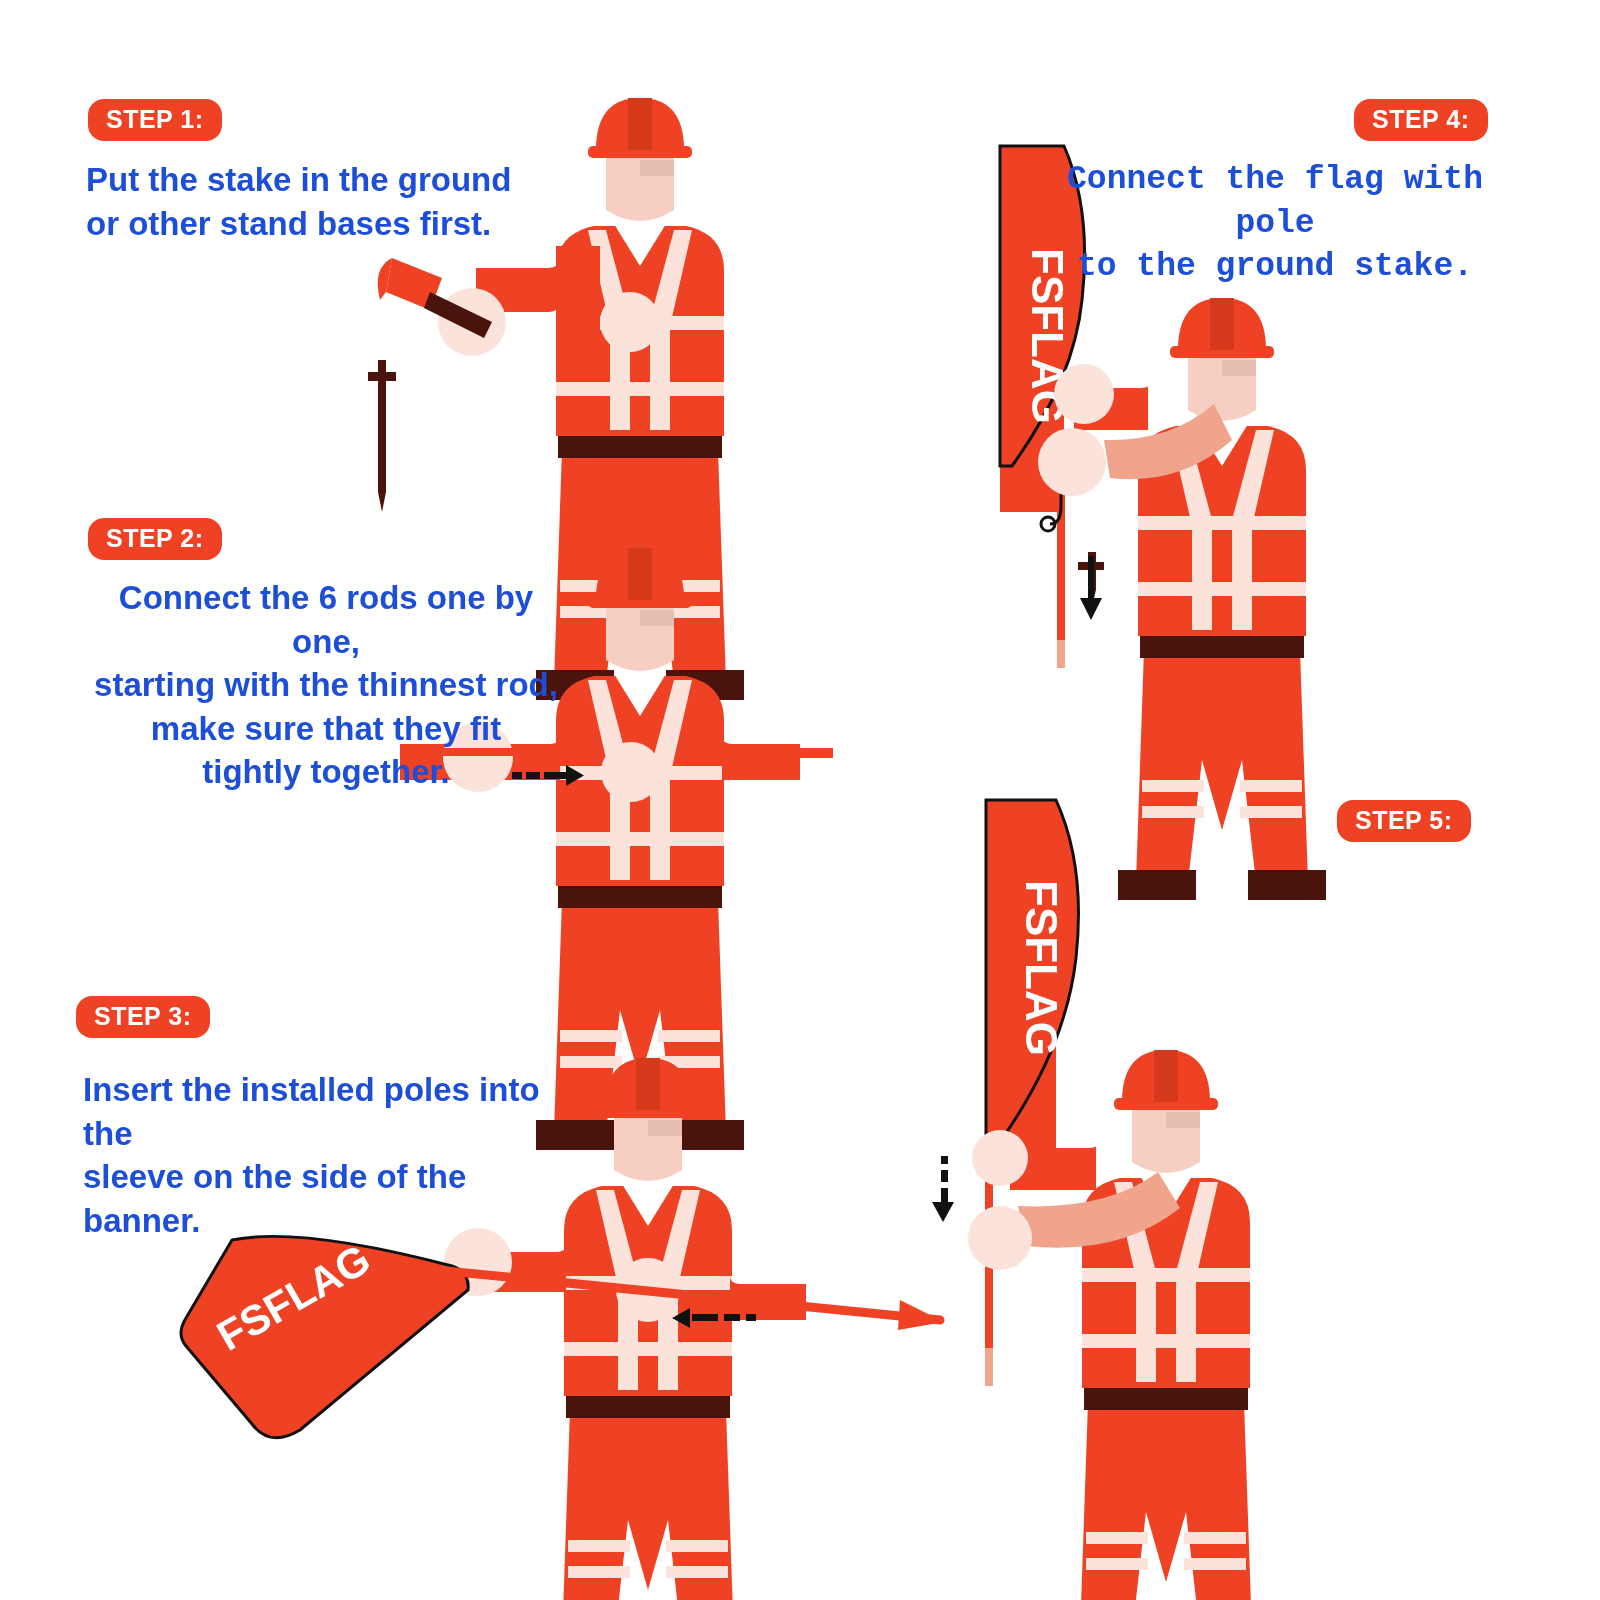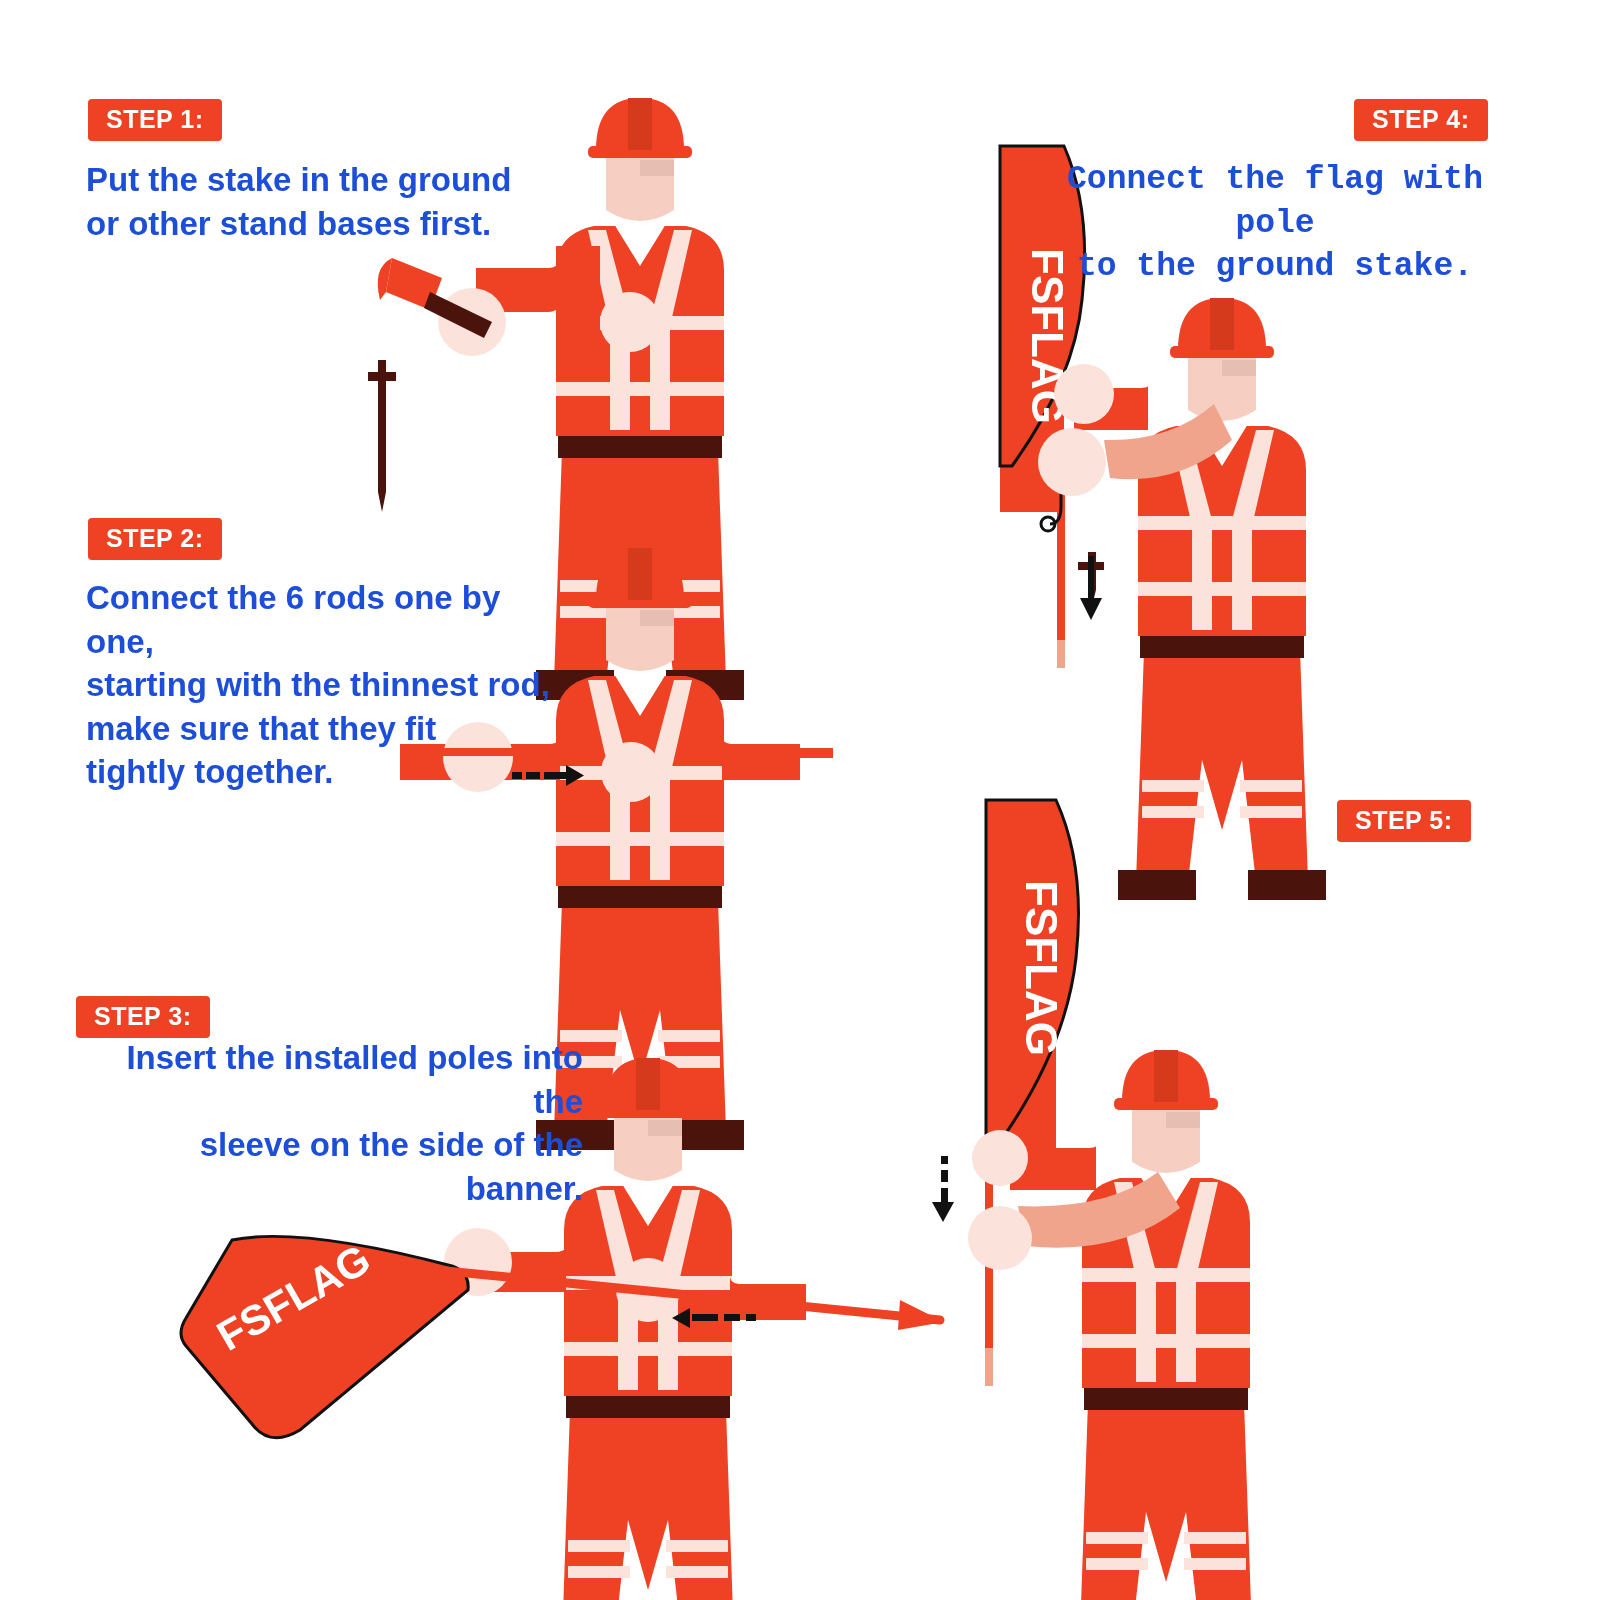--- a/index.html
+++ b/index.html
@@ -20,44 +20,44 @@
     width: 1600px;
     height: 1600px;
   }
   .step-badge {
     position: absolute;
     background: #ef4123;
     color: #ffffff;
     font-weight: bold;
     font-size: 25px;
     letter-spacing: 0.5px;
-    border-radius: 4px;
+    border-radius: 16px;
     padding: 6px 18px 7px 18px;
     white-space: nowrap;
   }
   .step-text {
     position: absolute;
     color: #1d4ed8;
     font-weight: bold;
     font-size: 33px;
     line-height: 1.32;
     white-space: pre-line;
   }
   .text-left { text-align: left; }
   .text-center { text-align: center; font-family: Liberation Mono, monospace; }
 
   
   #badge1 { left: 88px;  top: 99px; }
   #text1  { left: 86px;  top: 158px; width: 470px; }
 
   #badge2 { left: 88px;  top: 518px; }
-  #text2  { left: 86px;  top: 576px; width: 480px; }
+  #text2  { left: 86px;  top: 576px; width: 480px; text-align: center; }
 
   #badge3 { left: 76px;  top: 996px; }
-  #text3  { left: 83px;  top: 1036px; width: 500px; text-align: right; }
+  #text3  { left: 83px;  top: 1068px; width: 500px; }
 
   #badge4 { left: 1337px; top: 99px; margin-left: 17px; }
   #text4  { left: 1040px; top: 158px; width: 470px; }
 
   #badge5 { left: 1337px; top: 800px; }
   #text5  { left: 1040px; top: 860px; width: 470px; }
 
   .flag-label {
     font-weight: bold;
     fill: #ffffff;

